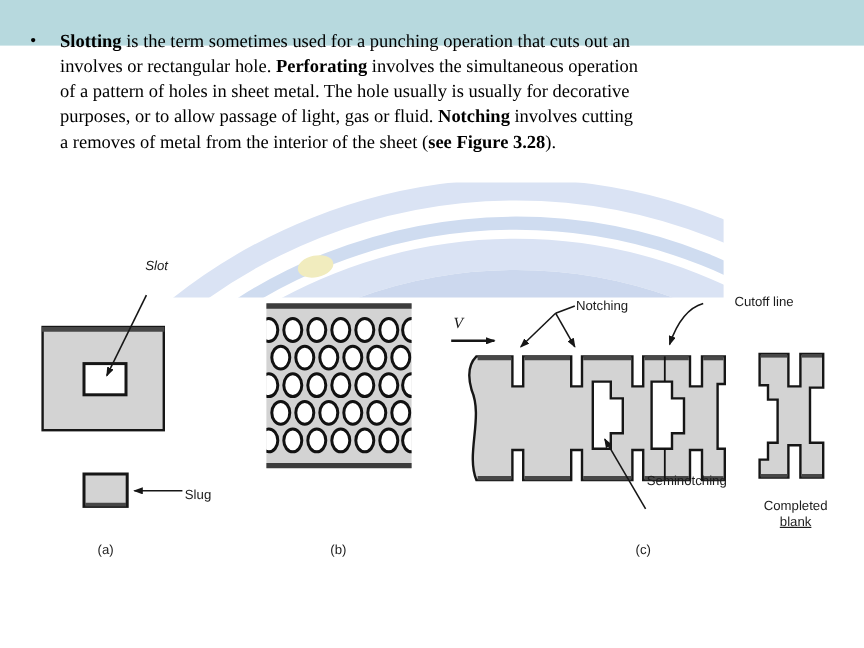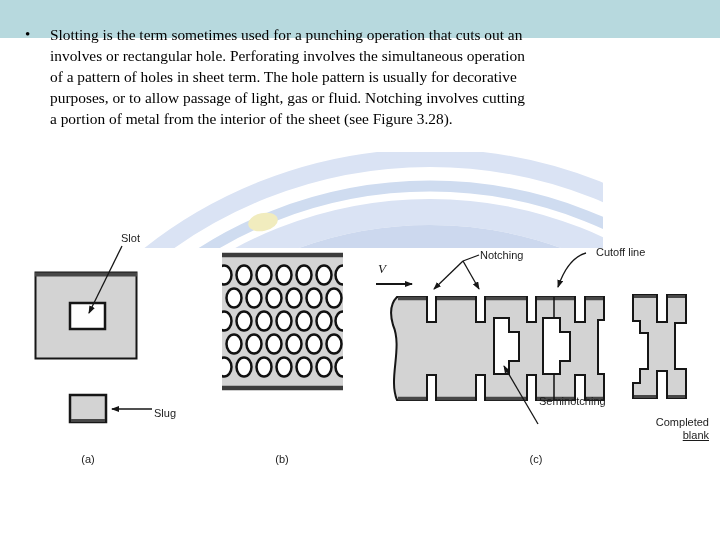--- a/index.html
+++ b/index.html
@@ -10,31 +10,31 @@
   .band{
     position:absolute;left:0;top:0;width:720px;height:38px;
     background:var(--band-teal,#b7d9de);
   }
   .decor,.diagram{position:absolute;left:0;top:0;width:720px;height:540px;}
   .para{
     position:absolute;left:50px;top:24px;width:660px;
     font-size:15.4px;line-height:21px;color:#000;
   }
   .para div{white-space:nowrap;}
-  .para b{font-weight:normal;text-align:right;}
+  .para b{font-weight:bold;text-align:right;}
   .bullet{
     position:absolute;left:25px;top:24px;font-size:15px;line-height:21px;color:#000;
   }
   .fig-label{
     position:absolute;font-family:"Liberation Sans",sans-serif;
     font-size:11px;line-height:13px;color:#1c1c1c;white-space:nowrap;
   }
   .caption{width:26px;text-align:center;}
   .v-label{font-family:"Liberation Serif",serif;font-style:italic;font-size:13px;}
-  .cb-label{width:92px;text-align:right;white-space:normal;}
+  .cb-label{width:92px;text-align:center;white-space:normal;}
 </style>
 </head>
 <body>
 
 <div id="slide">
 
   <div class="band"></div>
 
   <svg class="decor" viewBox="0 0 720 540">
     <defs>
@@ -161,32 +161,32 @@
       <path d="M586,253 Q568,258 558,287" fill="none" stroke="#161616" stroke-width="1.3" marker-end="url(#arw)"></path>
 
       <line x1="538" y1="424" x2="504" y2="366" stroke="#161616" stroke-width="1.3" marker-end="url(#arw)"></line>
     </g>
   </svg>
 
   <div class="bullet">•</div>
   <div class="para">
       <div><b>Slotting</b><span> is the term sometimes used for a punching operation that cuts out an</span></div>
       <div><span>involves or rectangular hole. </span><b>Perforating</b><span> involves the simultaneous operation</span></div>
-      <div><span>of a pattern of holes in sheet term. The hole pattern is usually for decorative</span></div>
+      <div><span>of a pattern of holes in sheet metal. The hole usually is usually for decorative</span></div>
       <div><span>purposes, or to allow passage of light, gas or fluid. </span><b>Notching</b><span> involves cutting</span></div>
-      <div><span>a portion of metal from the interior of the sheet (</span><b>see Figure 3.28</b><span>).</span></div>
+      <div><span>a removes of metal from the interior of the sheet (</span><b>see Figure 3.28</b><span>).</span></div>
     </div>
 
-  <div class="fig-label" style="left:121px;top:232px;">Slot</div>
+  <div class="fig-label" style="left:121px;top:216px;font-style:italic;">Slot</div>
   <div class="fig-label" style="left:154px;top:407px;">Slug</div>
   <div class="fig-label caption" style="left:75px;top:453px;">(a)</div>
   <div class="fig-label caption" style="left:269px;top:453px;">(b)</div>
   <div class="fig-label caption" style="left:523px;top:453px;">(c)</div>
   <div class="fig-label v-label" style="left:378px;top:262px;">V</div>
   <div class="fig-label" style="left:480px;top:249px;">Notching</div>
-  <div class="fig-label" style="left:596px;top:246px;">Cutoff line</div>
+  <div class="fig-label" style="left:612px;top:246px;">Cutoff line</div>
   <div class="fig-label" style="left:539px;top:395px;">Seminotching</div>
   <div class="fig-label cb-label" style="left:617px;top:416px;">
     <span style="display:block;">Completed</span>
     <span style="display:block;text-decoration:underline;">blank</span>
   </div>
 
 </div>
 
 </body></html>

